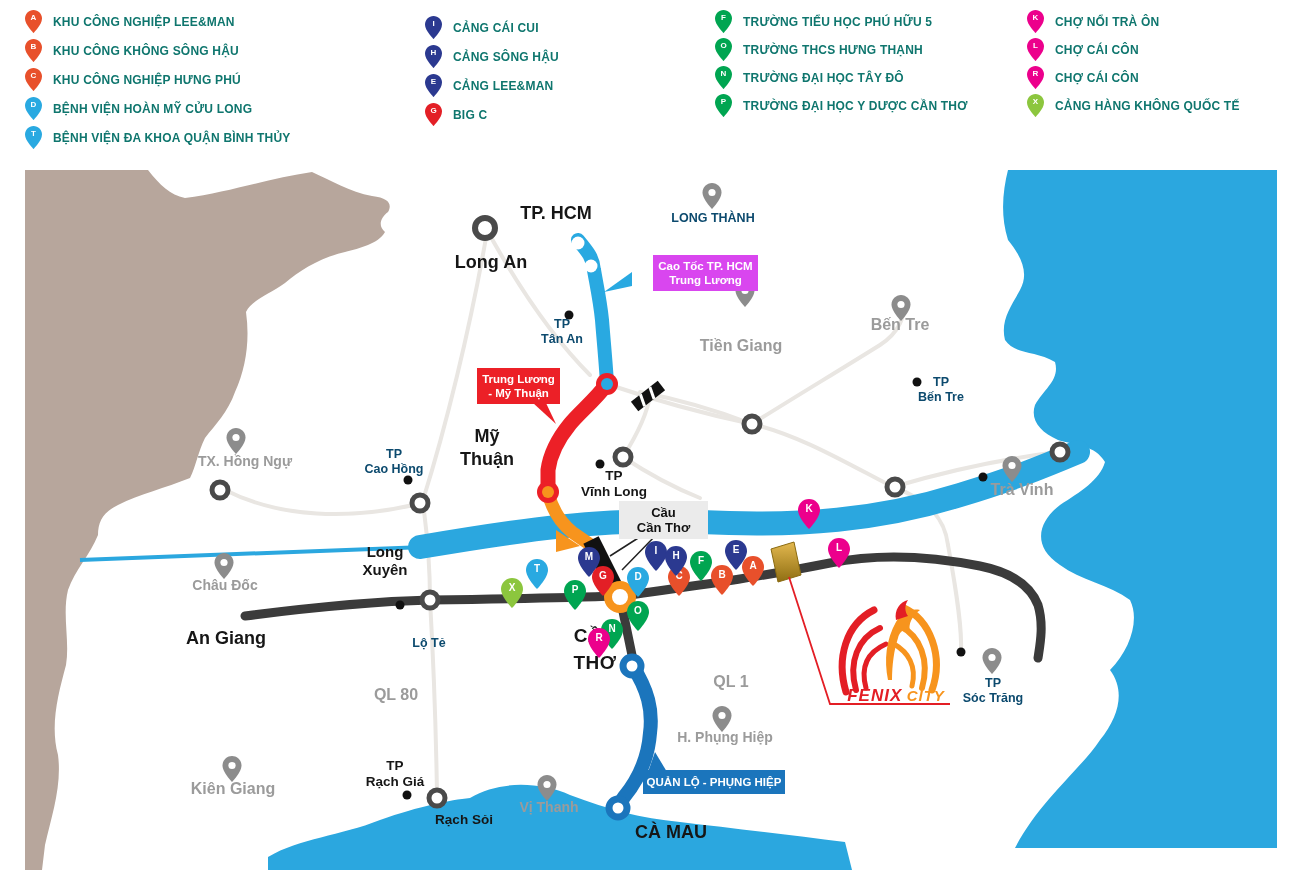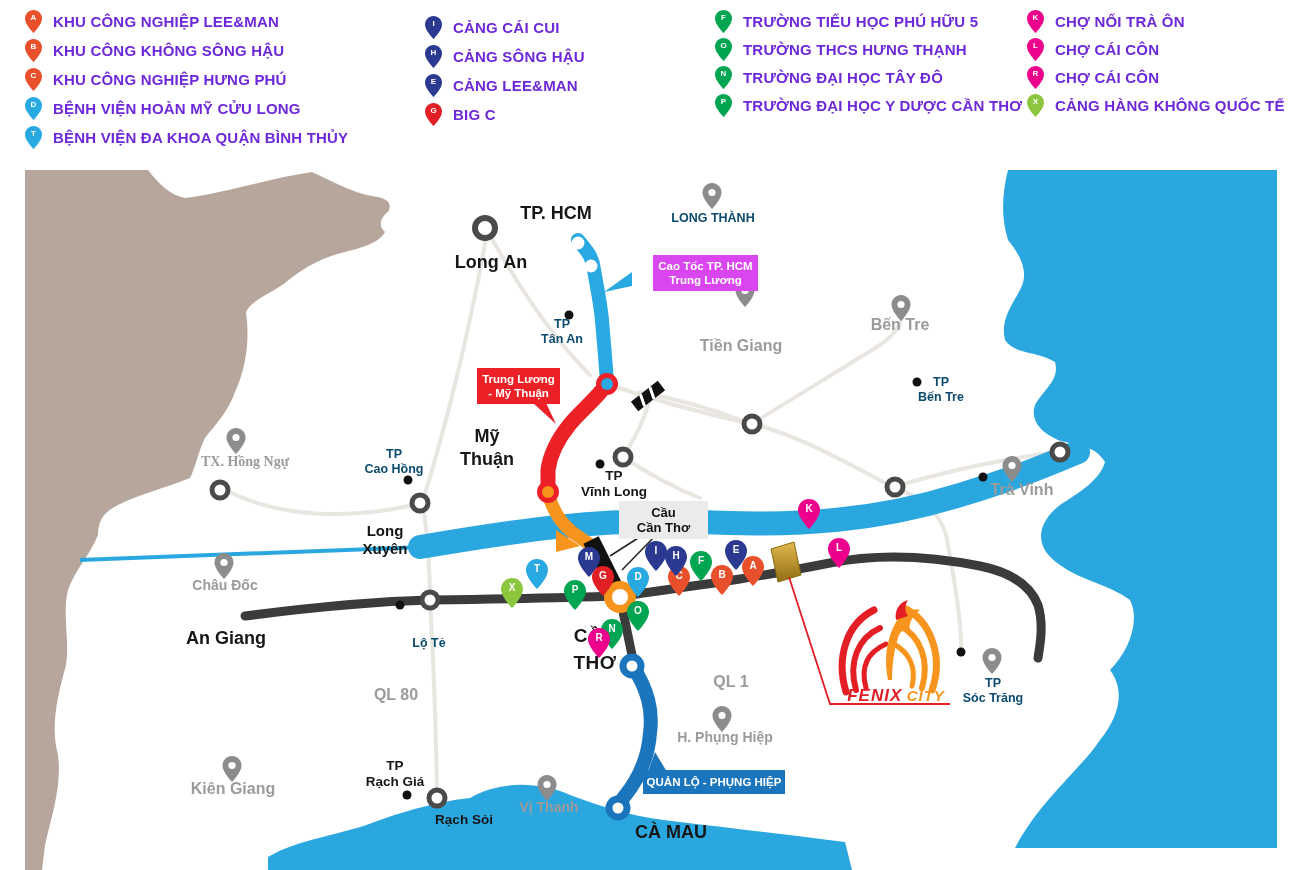--- a/index.html
+++ b/index.html
@@ -1,21 +1,21 @@
 <!DOCTYPE html>
 <html><head>
 <meta charset="utf-8">
 <style>
   html,body{margin:0;padding:0;background:#fff;}
   #stage{position:relative;width:1300px;height:870px;background:#fff;overflow:hidden;
          font-family:"Liberation Sans","DejaVu Sans",sans-serif;}
   #map-svg{position:absolute;left:0;top:0;z-index:1;}
   
   .legend-item{position:absolute;display:flex;align-items:center;gap:11px;height:23px;z-index:5;}
-  .legend-label{font-size:15px;font-weight:bold;color:#6d28d9;letter-spacing:.2px;white-space:nowrap;}
+  .legend-label{font-size:12px;font-weight:bold;color:#0f766e;letter-spacing:.2px;white-space:nowrap;}
   .lpin{position:relative;width:17px;height:23px;flex:0 0 17px;}
   .lpin svg{display:block;}
   .lpin-letter{position:absolute;top:2.5px;left:0;width:17px;text-align:center;
                font-size:8px;font-weight:bold;color:#fff;}
   
   .map-label{position:absolute;transform:translateX(-50%);text-align:center;font-weight:bold;
              white-space:nowrap;z-index:3;}
   .lbl-city-lg{font-size:18px;color:#161616;line-height:23px;}
   .lbl-city-md{font-size:15px;color:#161616;line-height:18px;}
   .lbl-city-sm{font-size:13.5px;color:#161616;line-height:16px;}
@@ -421,31 +421,31 @@
         <div>Bến Tre</div>
       </div>
       <div class="map-label lbl-city-lg" style="left: 487px; top: 425px;">
         <div>Mỹ</div>
         <div>Thuận</div>
       </div>
       <div class="map-label lbl-city-sm" style="left: 614px; top: 468px;">
         <div>TP</div>
         <div>Vĩnh Long</div>
       </div>
-      <div class="map-label lbl-gray-md" style="left: 245px; top: 453px; font-family: Liberation Serif, serif;">
+      <div class="map-label lbl-gray-md" style="left: 245px; top: 453px;">
         <div>TX. Hồng Ngự</div>
       </div>
       <div class="map-label lbl-gray-sm" style="left: 394px; top: 447px;">
         <div>TP</div>
         <div>Cao Hồng</div>
       </div>
       <div class="map-label lbl-gray-md" style="left: 225px; top: 577px;">
         <div>Châu Đốc</div>
       </div>
-      <div class="map-label lbl-city-md" style="left: 385px; top: 522px; text-align: center;">
+      <div class="map-label lbl-city-md" style="left: 385px; top: 543px; text-align: center;">
         <div>Long</div>
         <div>Xuyên</div>
       </div>
       <div class="map-label lbl-city-lg" style="left: 226px; top: 627px;">
         <div>An Giang</div>
       </div>
       <div class="map-label lbl-gray-sm" style="left: 429px; top: 636px;">
         <div>Lộ Tẻ</div>
       </div>
       <div class="map-label lbl-gray" style="left: 396px; top: 685px;">

